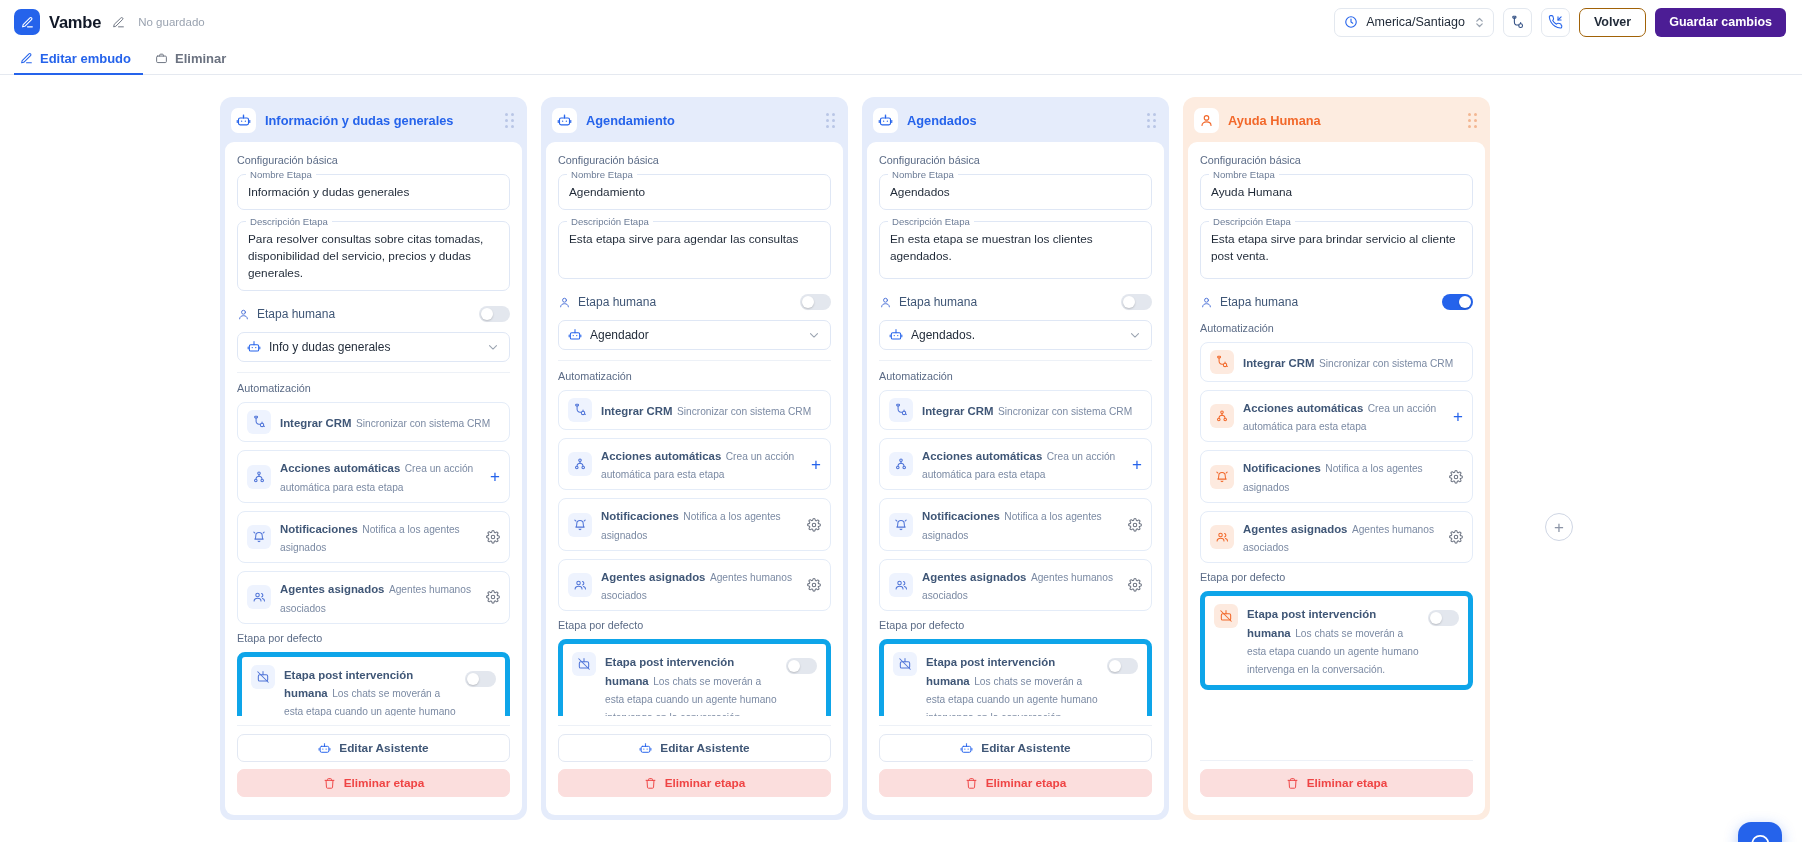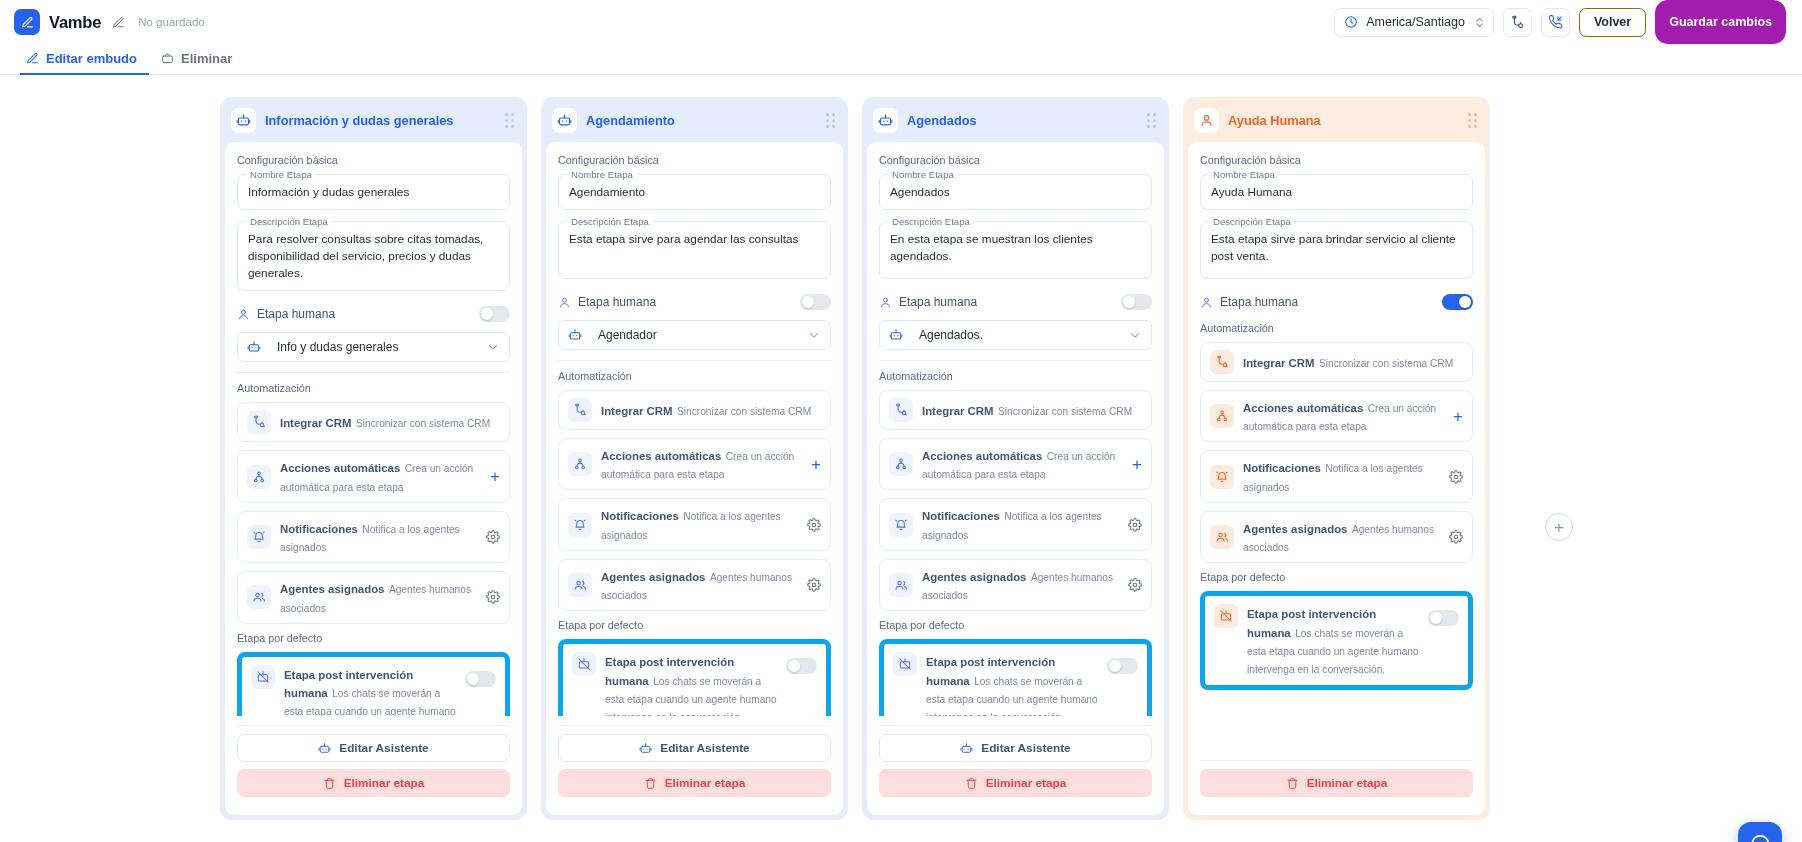--- a/index.html
+++ b/index.html
@@ -38,29 +38,29 @@
   .icon-btn {
     width: 29px; height: 29px; border: 1px solid #e3e8ef; border-radius: 7px;
     background: #fff; display: flex; align-items: center; justify-content: center;
   }
   .btn-plain {
     height: 29px; padding: 0 14px; border: 1px solid #a16207; border-radius: 7px;
     background: #fff; font-size: 12.5px; color: #1f2937; font-weight: 600;
     display: flex; align-items: center;
   }
   .btn-primary {
-    height: 44px; padding: 0 14px; border: none; border-radius: 13px;
-    background: #a21caf; color: #fff; font-size: 12.5px; font-weight: 600;
+    height: 29px; padding: 0 14px; border: none; border-radius: 6px;
+    background: #4c1d95; color: #fff; font-size: 12.5px; font-weight: 600;
     display: flex; align-items: center;
   }
 
   
   .tabs {
     height: 31px; display: flex; align-items: stretch;
-    border-bottom: 1px solid #e5e9f0; padding-left: 20px; gap: 6px;
+    border-bottom: 1px solid #e5e9f0; padding-left: 14px; gap: 6px;
     background: #fff;
   }
   .tab {
     display: flex; align-items: center; gap: 7px;
     padding: 0 12px 0 6px; font-size: 13px; color: #6b7280; font-weight: 600;
     border-bottom: 2px solid transparent; margin-bottom: -1px;
   }
   .tab.active { color: #2563eb; border-bottom-color: #2563eb; }
 
   
@@ -135,21 +135,21 @@
   }
   .toggle i {
     position: absolute; top: 2px; left: 2px;
     width: 12px; height: 12px; border-radius: 50%; background: #fff;
     box-shadow: 0 1px 2px rgba(0,0,0,.18); display: block;
   }
   .toggle.on { background: #2563eb; }
   .toggle.on i { left: 17px; }
 
   .select {
-    display: flex; align-items: center; gap: 16px;
+    display: flex; align-items: center; gap: 8px;
     height: 30px; padding: 0 9px;
     border: 1px solid #dfe7f5; border-radius: 7px; background: #fff;
     font-size: 12px; color: #1f2937;
     margin-bottom: 10px;
   }
   .select .chev { margin-left: auto; color: #9aa3b0; }
 
   .divider { height: 1px; background: #edf1f7; margin: 2px 0 9px 0; }
 
   .auto-card {

